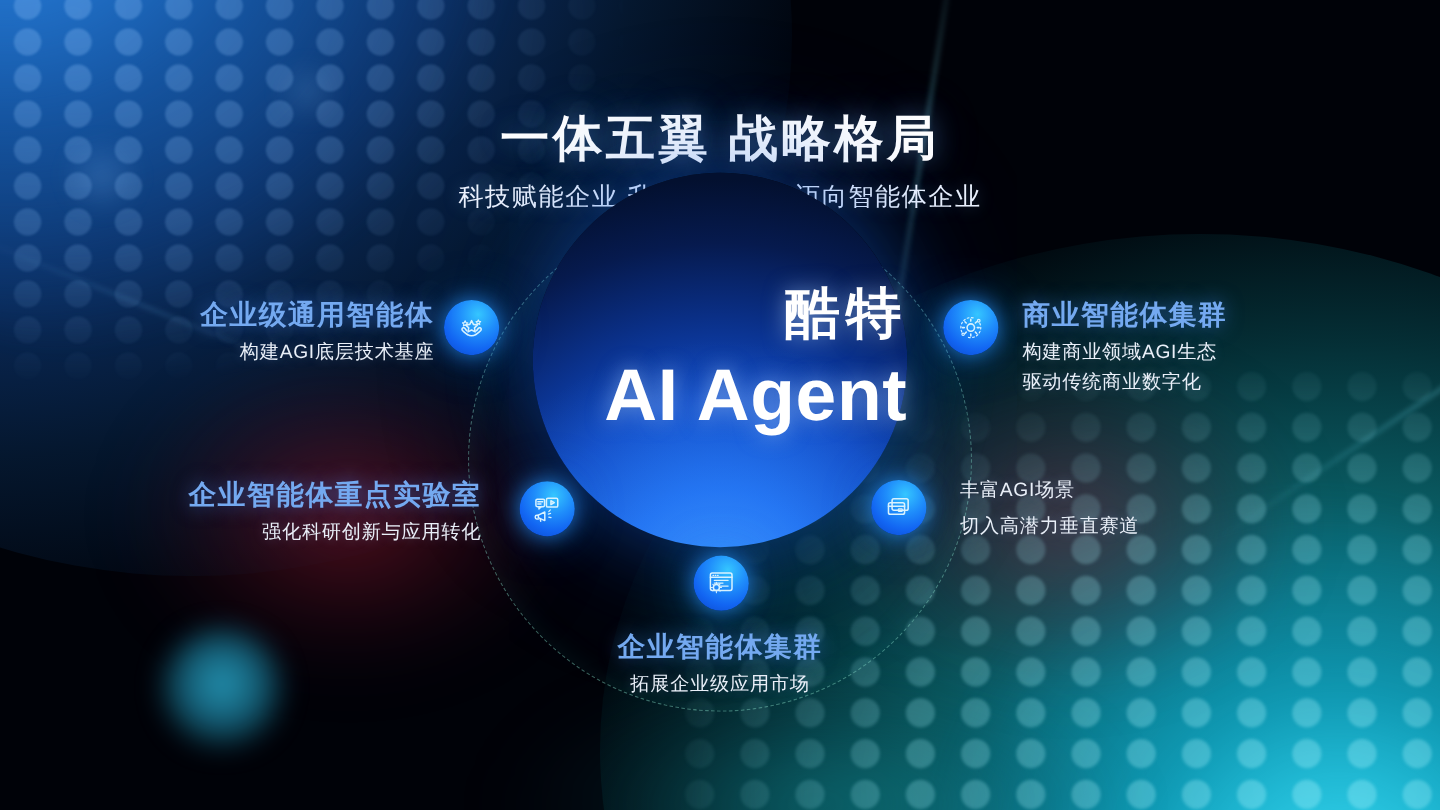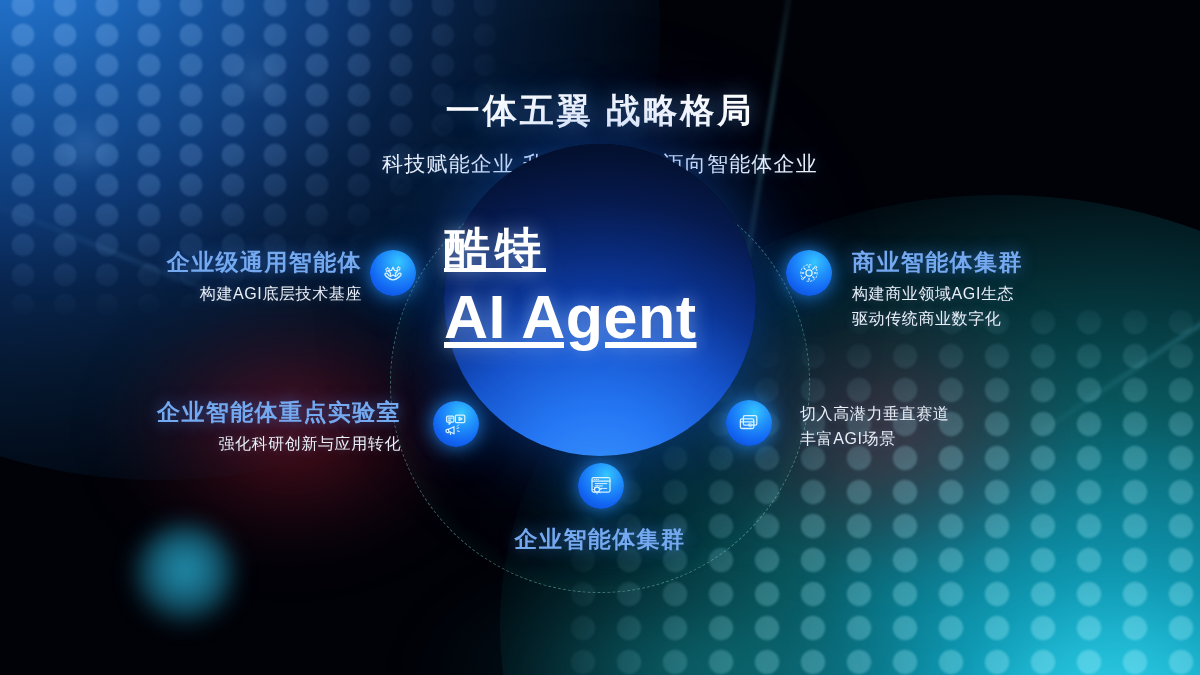--- a/index.html
+++ b/index.html
@@ -93,21 +93,21 @@
   }
   .streak-3 {
     left:-40px; top:250px; width:300px; height:2px;
     background:linear-gradient(to right, rgba(120,200,255,0) 0%, rgba(120,200,255,.25) 55%, rgba(120,200,255,0) 100%);
     transform:rotate(22deg); filter:blur(2px);
   }
 
   
   .title {
     position:absolute; left:0; right:0; top:88px; text-align:center;
-    font-size:34px; font-weight:700; letter-spacing:3px; color:#ffffff;
+    font-size:41px; font-weight:700; letter-spacing:3px; color:#ffffff;
     text-shadow:0 0 22px rgba(120,180,255,.45), 0 0 46px rgba(60,130,230,.22);
   }
   .subtitle {
     position:absolute; left:0; right:0; top:150px; text-align:center;
     font-size:21px; font-weight:400; letter-spacing:1.2px; color:#eef4ff;
     text-shadow:0 0 14px rgba(120,180,255,.35);
   }
 
   
   .orbit {
@@ -124,21 +124,21 @@
     margin-left:-156px; margin-top:-156px; border-radius:50%;
     background:
       radial-gradient(circle at 50% 112%, #2f8cff 0%, #1668f0 22%, #0f49c4 42%, #0a2f86 60%, #061a4e 76%, #03102f 90%);
     box-shadow:0 0 70px rgba(25,110,240,.42), 0 0 140px rgba(18,80,200,.24);
   }
   .hub-inner {
     position:absolute; inset:0; border-radius:50%;
     background:radial-gradient(circle at 50% 120%, rgba(90,170,255,.40) 0%, rgba(30,100,230,0) 58%);
   }
   .hub-text {
-    position:absolute; left:0; right:0; top:78px; text-align:left;text-decoration:underline;
+    position:absolute; left:0; right:0; top:90px; text-align:right;
   }
   .hub-cn {
     font-size:46px; font-weight:700; letter-spacing:5px; color:#ffffff; line-height:1.18;
     text-shadow:0 0 18px rgba(180,215,255,.55);
   }
   .hub-en {
     font-size:61px; font-weight:700; letter-spacing:.5px; color:#ffffff; line-height:1.22; margin-top:4px;
     text-shadow:0 0 18px rgba(180,215,255,.55);
   }
 
@@ -261,33 +261,34 @@
     <span>
       <svg width="28" height="28" viewBox="0 0 28 28" fill="none" stroke-width="1.3" stroke-linecap="round" stroke-linejoin="round">
         <rect x="8.4" y="6.6" width="13.4" height="9.6" rx="1.5"></rect>
         <rect x="5.4" y="9.9" width="13.4" height="9.6" rx="1.5"></rect>
         <path d="M5.4 12.9h13.4"></path>
         <rect x="13.6" y="15" width="3.3" height="2.2" rx=".5" stroke-width="1"></rect>
       </svg>
     </span>
   </div>
   <div class="node-text al-left" style="left:800px; top:397px;">
+    <div class="node-sub" style="margin-top:0">丰富AGI场景</div>
     <div class="node-sub">切入高潜力垂直赛道</div>
-    <div class="node-sub" style="margin-top:0">丰富AGI场景</div>
   </div>
 
   <div class="node-badge" style="left:578px; top:463px;">
     <span>
       <svg width="28" height="28" viewBox="0 0 28 28" fill="none" stroke-width="1.25" stroke-linecap="round" stroke-linejoin="round">
         <rect x="5" y="5.6" width="18" height="14.4" rx="1.5"></rect>
         <path d="M5 9.1h18"></path>
         <path d="M7.1 7.4h.6M9 7.4h.6M10.9 7.4h.6" stroke-width="1"></path>
         <path d="M8.2 11.6h11.6M8.2 13.9h7.3M12.9 16.4h6.9" stroke-width="1"></path>
         <circle cx="10" cy="17.6" r="2.5"></circle>
         <path d="M10 14.3v-1M10 22v-1M13.3 17.6h1M5.7 17.6h1M12.4 15.2l.7-.7M7 20.3l.7-.7M12.4 20l.7.7M7 14.9l.7.7" stroke-width=".9"></path>
       </svg>
     </span>
   </div>
   <div class="node-text al-center" style="left:600px; top:525px; transform:translateX(-50%);">
     <div class="node-head">企业智能体集群</div>
+    <div class="node-sub">拓展企业级应用市场</div>
   </div>
 
 </div>
 
 </body></html>

